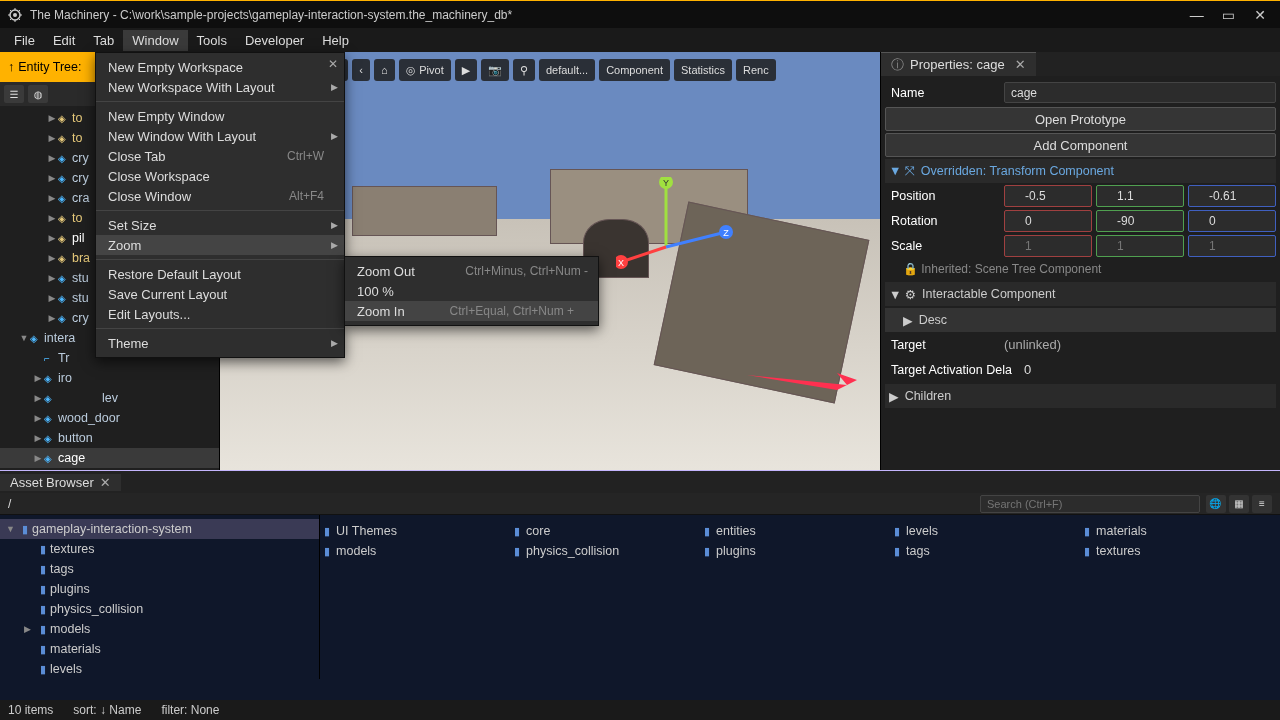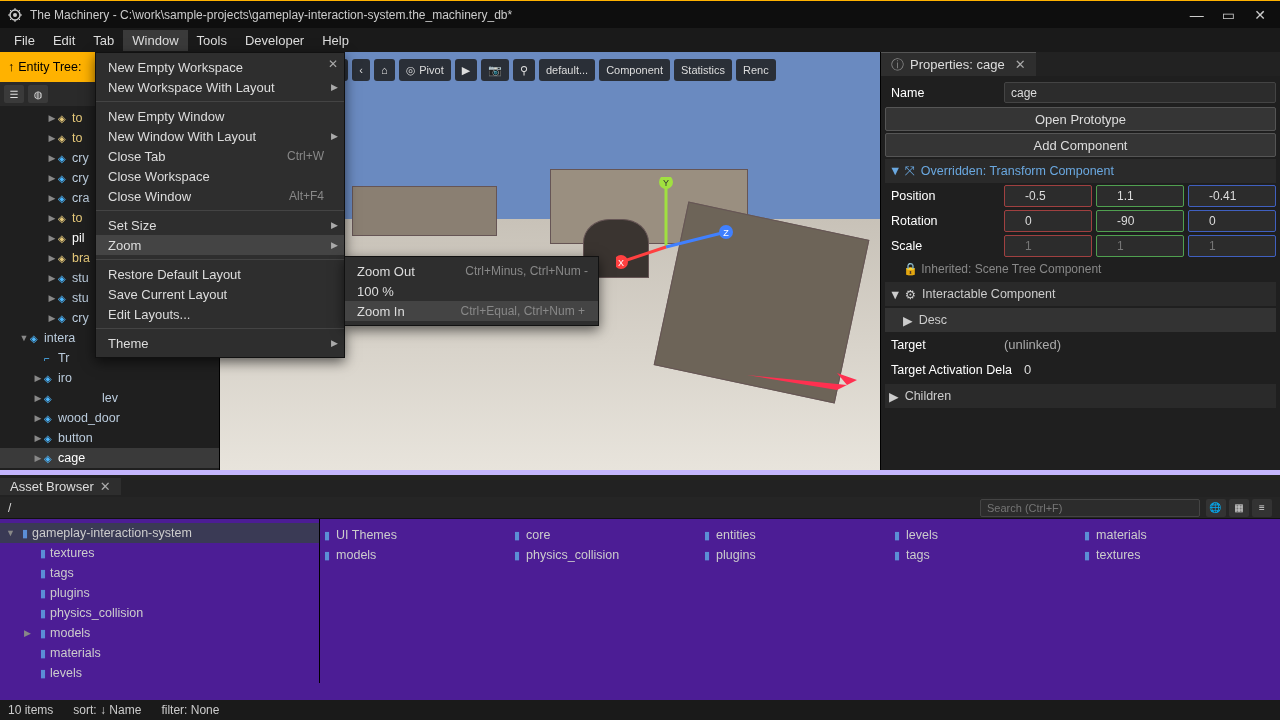--- a/index.html
+++ b/index.html
@@ -32,21 +32,21 @@
   .prop-label { width:115px; padding-left:6px; color:#ffffff; font-size:12.5px;}
   .prop-input { flex:1; height:21px; background:#2c2c2c; border:1px solid #444; border-radius:2px; padding:0 6px; color:#ddd; font-size:12px;}
   .btn-wide { height:24px; background:#353535; border:1px solid #555; border-radius:2px; display:flex; align-items:center; justify-content:center; margin:2px 0;}
   .section-h { height:24px; background:#2a2a2a; display:flex; align-items:center; padding:0 4px; gap:6px; color:#d8a030; font-size:12.5px; margin-top:2px;}
   .section-h.blue { color:#6aa8e0;}
   .section-h.grey { color:#ccc;}
   .vec-field { flex:1; height:22px; background:#2c2c2c; border-radius:2px; padding:0 20px; font-size:12px; display:flex; align-items:center;}
   .vec-x { border:1px solid #a04040;}
   .vec-y { border:1px solid #50a050;}
   .vec-z { border:1px solid #4060c0;}
-  .asset-browser { position:absolute; left:0; right:0; bottom:20px; height:230px; background:#4c1d95; border-top:5px solid #c4b5fd;}
+  .asset-browser { position:absolute; left:0; right:0; bottom:20px; height:230px; background:#0f172a; border-top:1px solid #c4b5fd;}
   .ab-tab { height:22px; background:#222; display:flex; align-items:center;}
   .ab-tab-inner { background:#2e2e2e; padding:1px 10px; display:flex; align-items:center; gap:6px;}
   .ab-path { height:22px; background:#252525; display:flex; align-items:center; padding:0 8px; border-bottom:1px solid #111; font-size:12px;}
   .ab-search { margin-left:auto; width:220px; height:18px; background:#2c2c2c; border:1px solid #444; border-radius:2px; padding:0 6px; font-size:11px; color:#888;}
   .ab-body { display:flex; height:164px;}
   .ab-tree { width:320px; border-right:1px solid #000; padding:4px 0; overflow:hidden;}
   .ab-tree-row { height:20px; display:flex; align-items:center; padding-left:6px; font-size:12.5px; gap:4px; color:#ccc;}
   .ab-tree-row .arrow{width:12px; font-size:9px; color:#888;}
   .ab-tree-row.sel { background:#3a3a55;}
   .folder-ic { color:#5b8dd6; font-size:11px;}
@@ -258,21 +258,21 @@
         <div class="prop-label">Name</div>
         <input class="prop-input" value="cage" style="">
       </div>
       <div class="btn-wide">Open Prototype</div>
       <div class="btn-wide">Add Component</div>
       <div class="section-h blue">▼ ⤧ <span>Overridden: Transform Component</span></div>
       <div class="prop-row">
         <div class="prop-label">Position</div>
         <div class="vec-field vec-x">-0.5</div>
         <div class="vec-field vec-y">1.1</div>
-        <div class="vec-field vec-z">-0.41</div>
+        <div class="vec-field vec-z">-0.61</div>
       </div>
       <div class="prop-row">
         <div class="prop-label">Rotation</div>
         <div class="vec-field vec-x">0</div>
         <div class="vec-field vec-y">-90</div>
         <div class="vec-field vec-z">0</div>
       </div>
       <div class="prop-row">
         <div class="prop-label">Scale</div>
         <div class="vec-field vec-x" style="color:#777;">1</div>
@@ -432,14 +432,14 @@
     <div class="ditem">Restore Default Layout</div>
     <div class="ditem">Save Current Layout</div>
     <div class="ditem">Edit Layouts...</div>
     <div class="sep"></div>
     <div class="ditem">Theme<span class="sub-arrow">▶</span></div>
   </div>
 
 <div class="dropdown" id="zoommenu" style="left:344px; top:256px; width:255px;">
     <div class="ditem">Zoom Out<span class="shortcut" style="right: 10px;">Ctrl+Minus, Ctrl+Num -</span></div>
     <div class="ditem">100 %</div>
-    <div class="ditem hover">Zoom In<span class="shortcut" style="right: 13px;">Ctrl+Equal, Ctrl+Num +</span></div>
+    <div class="ditem hover">Zoom In<span class="shortcut" style="right: 24px;">Ctrl+Equal, Ctrl+Num +</span></div>
   </div>
 
 </body></html>

